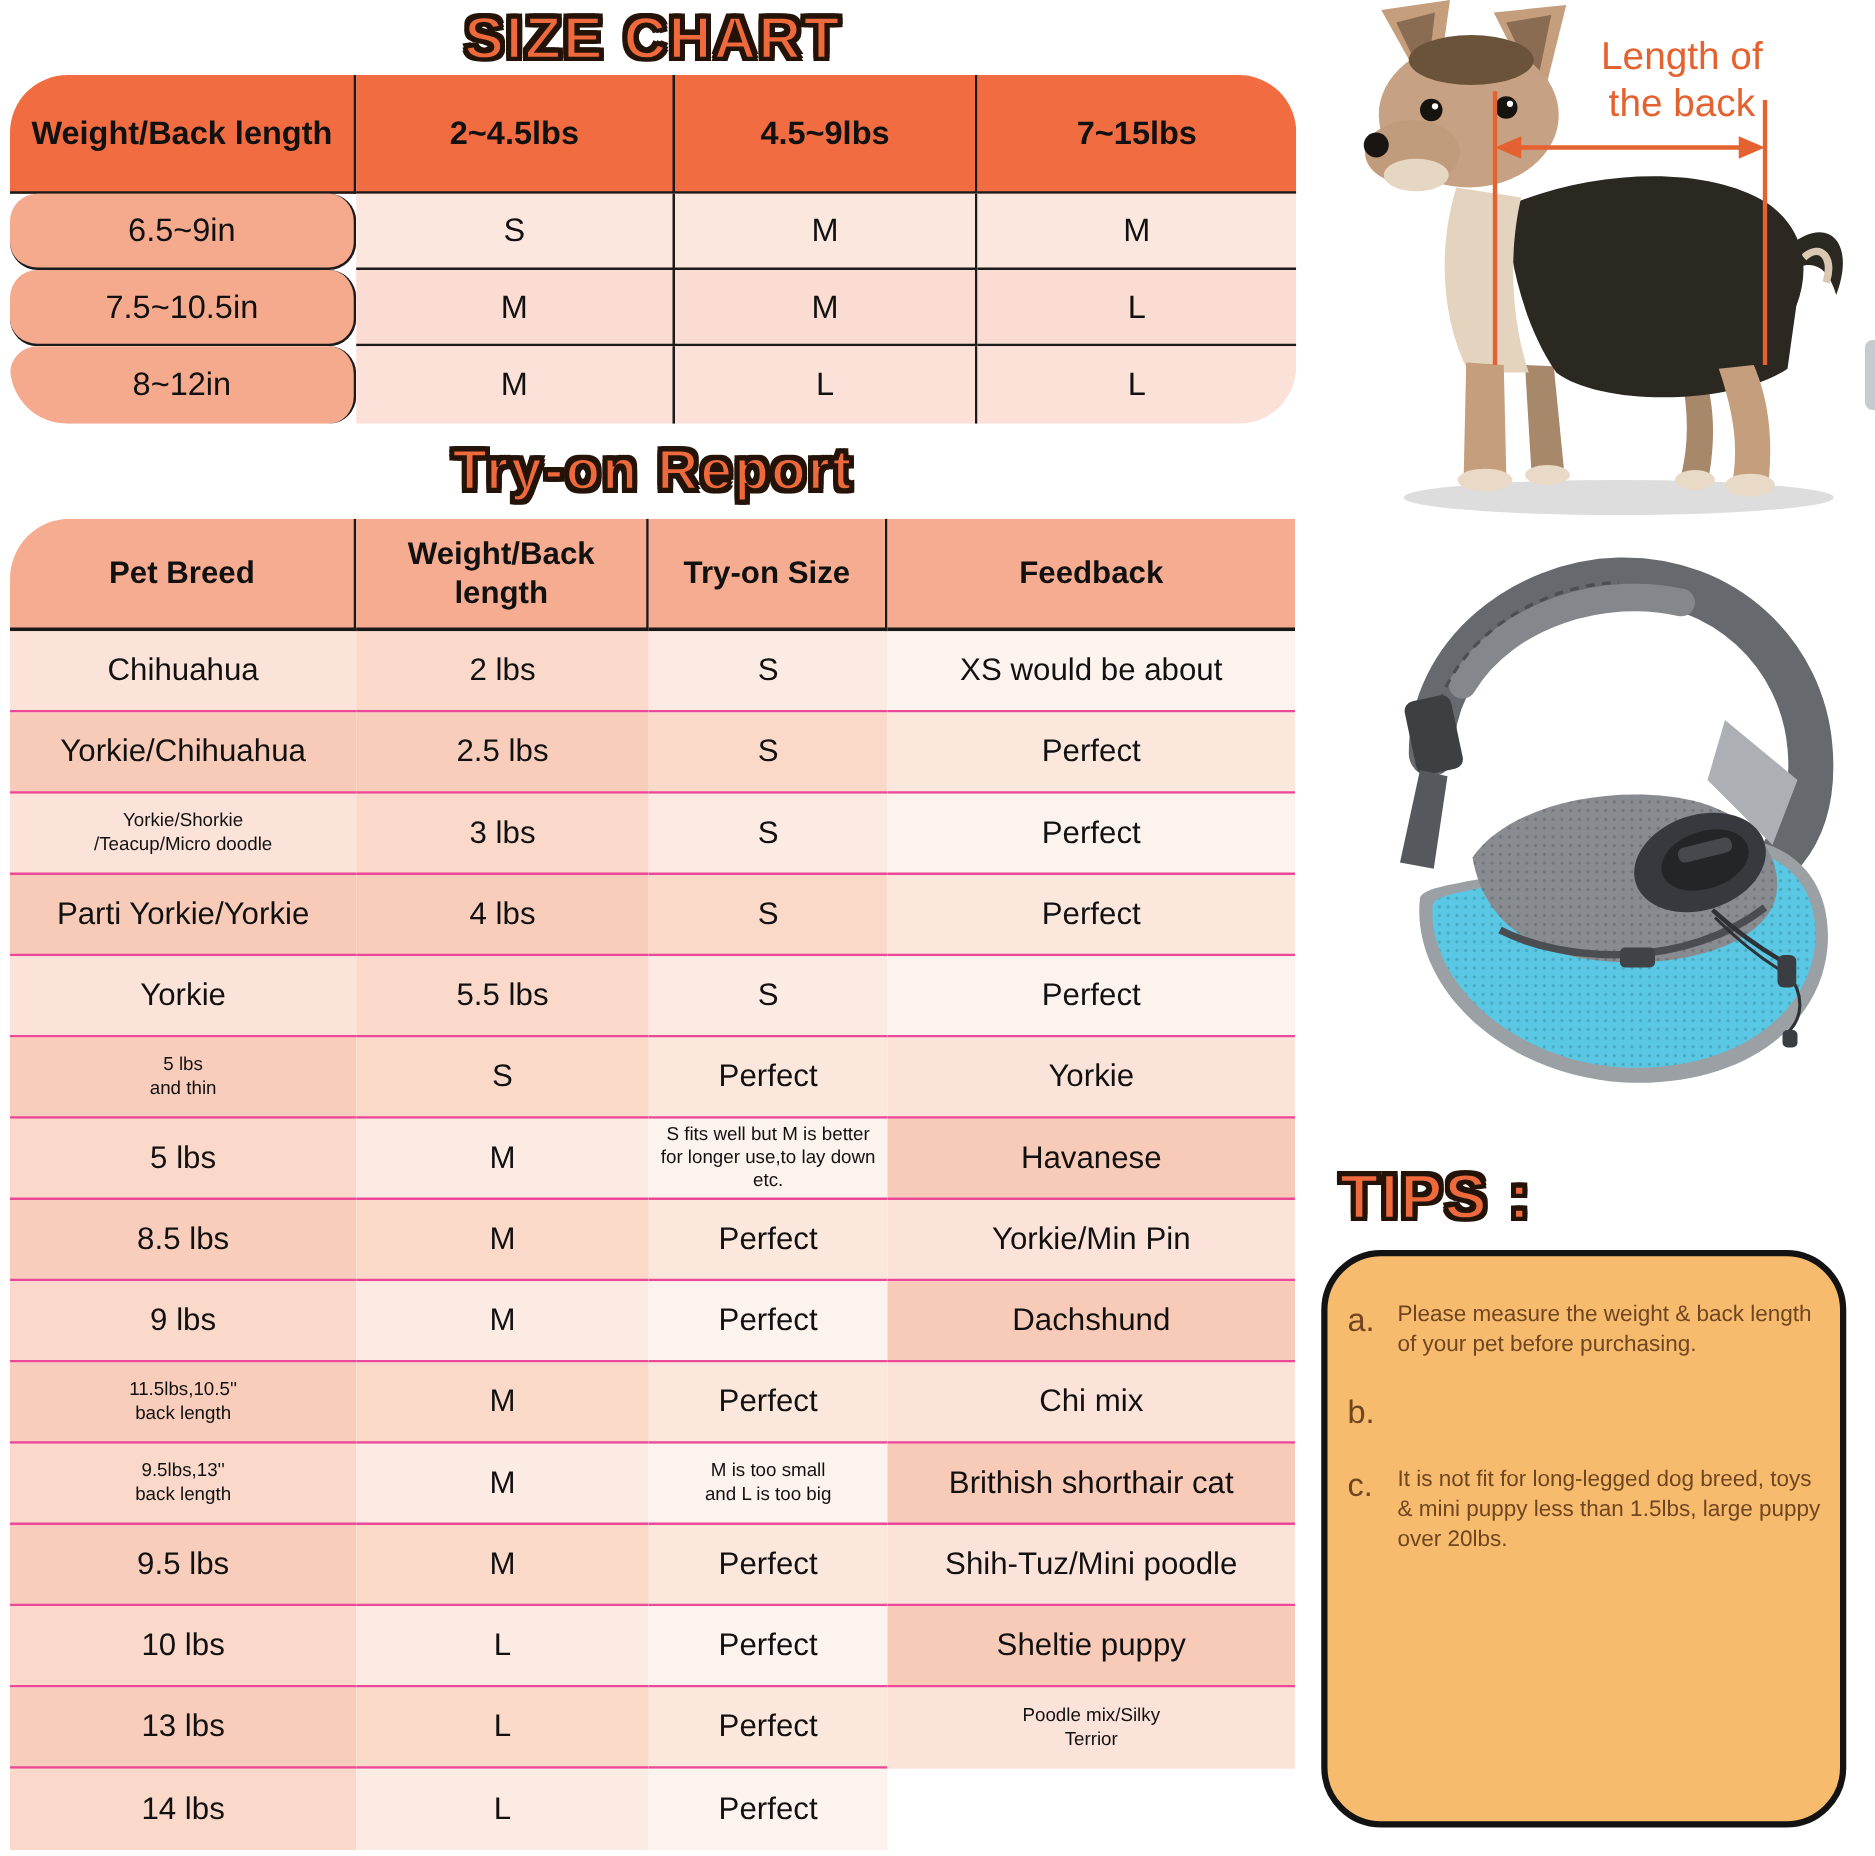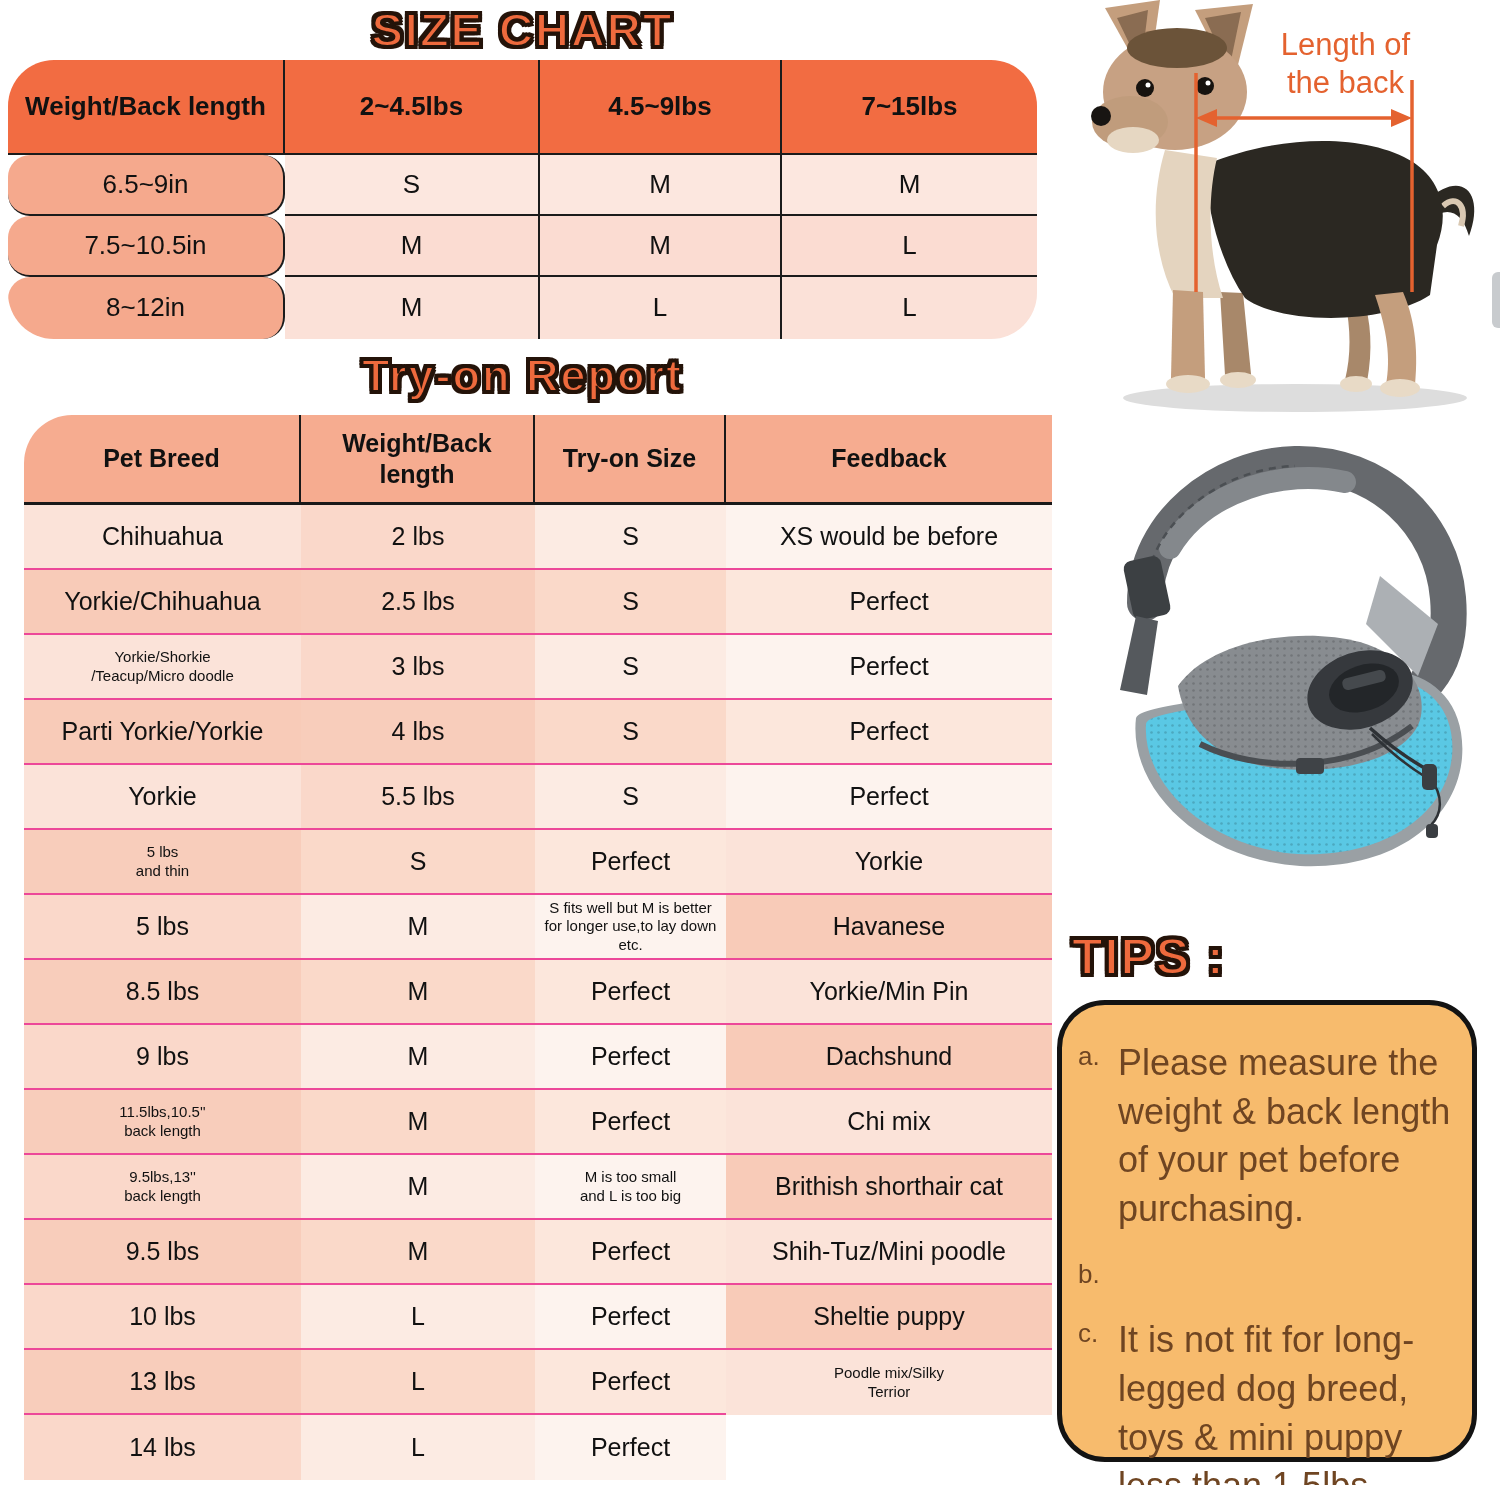--- a/index.html
+++ b/index.html
@@ -32,21 +32,21 @@
   }
   .sc-grid>div:nth-child(4n){border-right:none;}
   .sc-grid>div:nth-child(n+13){border-bottom:none;}
   .sc-h{background:#F26C42;font-weight:bold;font-size:27px;}
   .sc-label{background:#F5A98D;border-radius:22px;}
   .sc-r0{background:#FCE7DF;}
   .sc-r1{background:#FBDCD2;}
   .sc-r2{background:#FBE1D8;}
   
   .try-grid{
-    position:absolute;left:24px;top:415px;width:1240px;
+    position:absolute;left:8px;top:415px;width:1240px;
     display:grid;grid-template-columns:277px 234px 191px 326px;
     grid-template-rows:90px;grid-auto-rows:minmax(65px,auto);
     border-radius:48px 48px 0 0;overflow:hidden;
   }
   .try-grid>div{
     display:flex;align-items:center;justify-content:center;text-align:center;
     font-size:25px;white-space:pre-line;line-height:1.22;padding:2px 4px;box-sizing:border-box;
   }
   .th{background:#F6AC90;font-weight:bold;font-size:26px;border-bottom:3px solid #191919;}
   .th:not(:nth-child(4)){border-right:2px solid #191919;}
@@ -65,21 +65,21 @@
   .carrier-wrap{position:absolute;left:1050px;top:428px;width:440px;height:472px;}
   .edge-sliver{position:absolute;right:0;top:272px;width:8px;height:56px;background:#C8CBCE;border-radius:6px 0 0 6px;}
   
   .tips-box{
     position:absolute;left:1057px;top:1000px;width:420px;height:462px;box-sizing:border-box;
     background:#F7BB6D;border:5px solid #131313;border-radius:48px;
     padding:34px 14px 20px 16px;color:#6F4522;
   }
   .tip{display:flex;margin-bottom:24px;}
   .tip-label{width:40px;flex:0 0 40px;font-size:26px;line-height:1.35;}
-  .tip-text{font-size:36px;line-height:1.35;}
+  .tip-text{font-size:18px;line-height:1.35;}
 </style>
 </head>
 <body>
 
 <div class="canvas">
 
   <div class="bubble size-title">SIZE CHART</div>
   <div class="bubble tryon-title">Try-on Report</div>
   <div class="bubble tips-title">TIPS :</div>
 
@@ -103,21 +103,21 @@
     </div>
 
   <div class="try-grid">
     <div class="th">Pet Breed</div>
     <div class="th">Weight/Back length</div>
     <div class="th">Try-on Size</div>
     <div class="th">Feedback</div>
   <div class="tc c0 light breed-cell">Chihuahua</div>
       <div class="tc c1 light">2 lbs</div>
       <div class="tc c2 light">S</div>
-      <div class="tc c3 light">XS would be before</div>
+      <div class="tc c3 light">XS would be about</div>
       <div class="tc c0 dark breed-cell">Yorkie/Chihuahua</div>
       <div class="tc c1 dark">2.5 lbs</div>
       <div class="tc c2 dark">S</div>
       <div class="tc c3 dark">Perfect</div>
       <div class="tc c0 light breed-cell ml">Yorkie/Shorkie
 /Teacup/Micro doodle</div>
       <div class="tc c1 light">3 lbs</div>
       <div class="tc c2 light">S</div>
       <div class="tc c3 light">Perfect</div>
       <div class="tc c0 dark breed-cell">Parti Yorkie/Yorkie</div>

